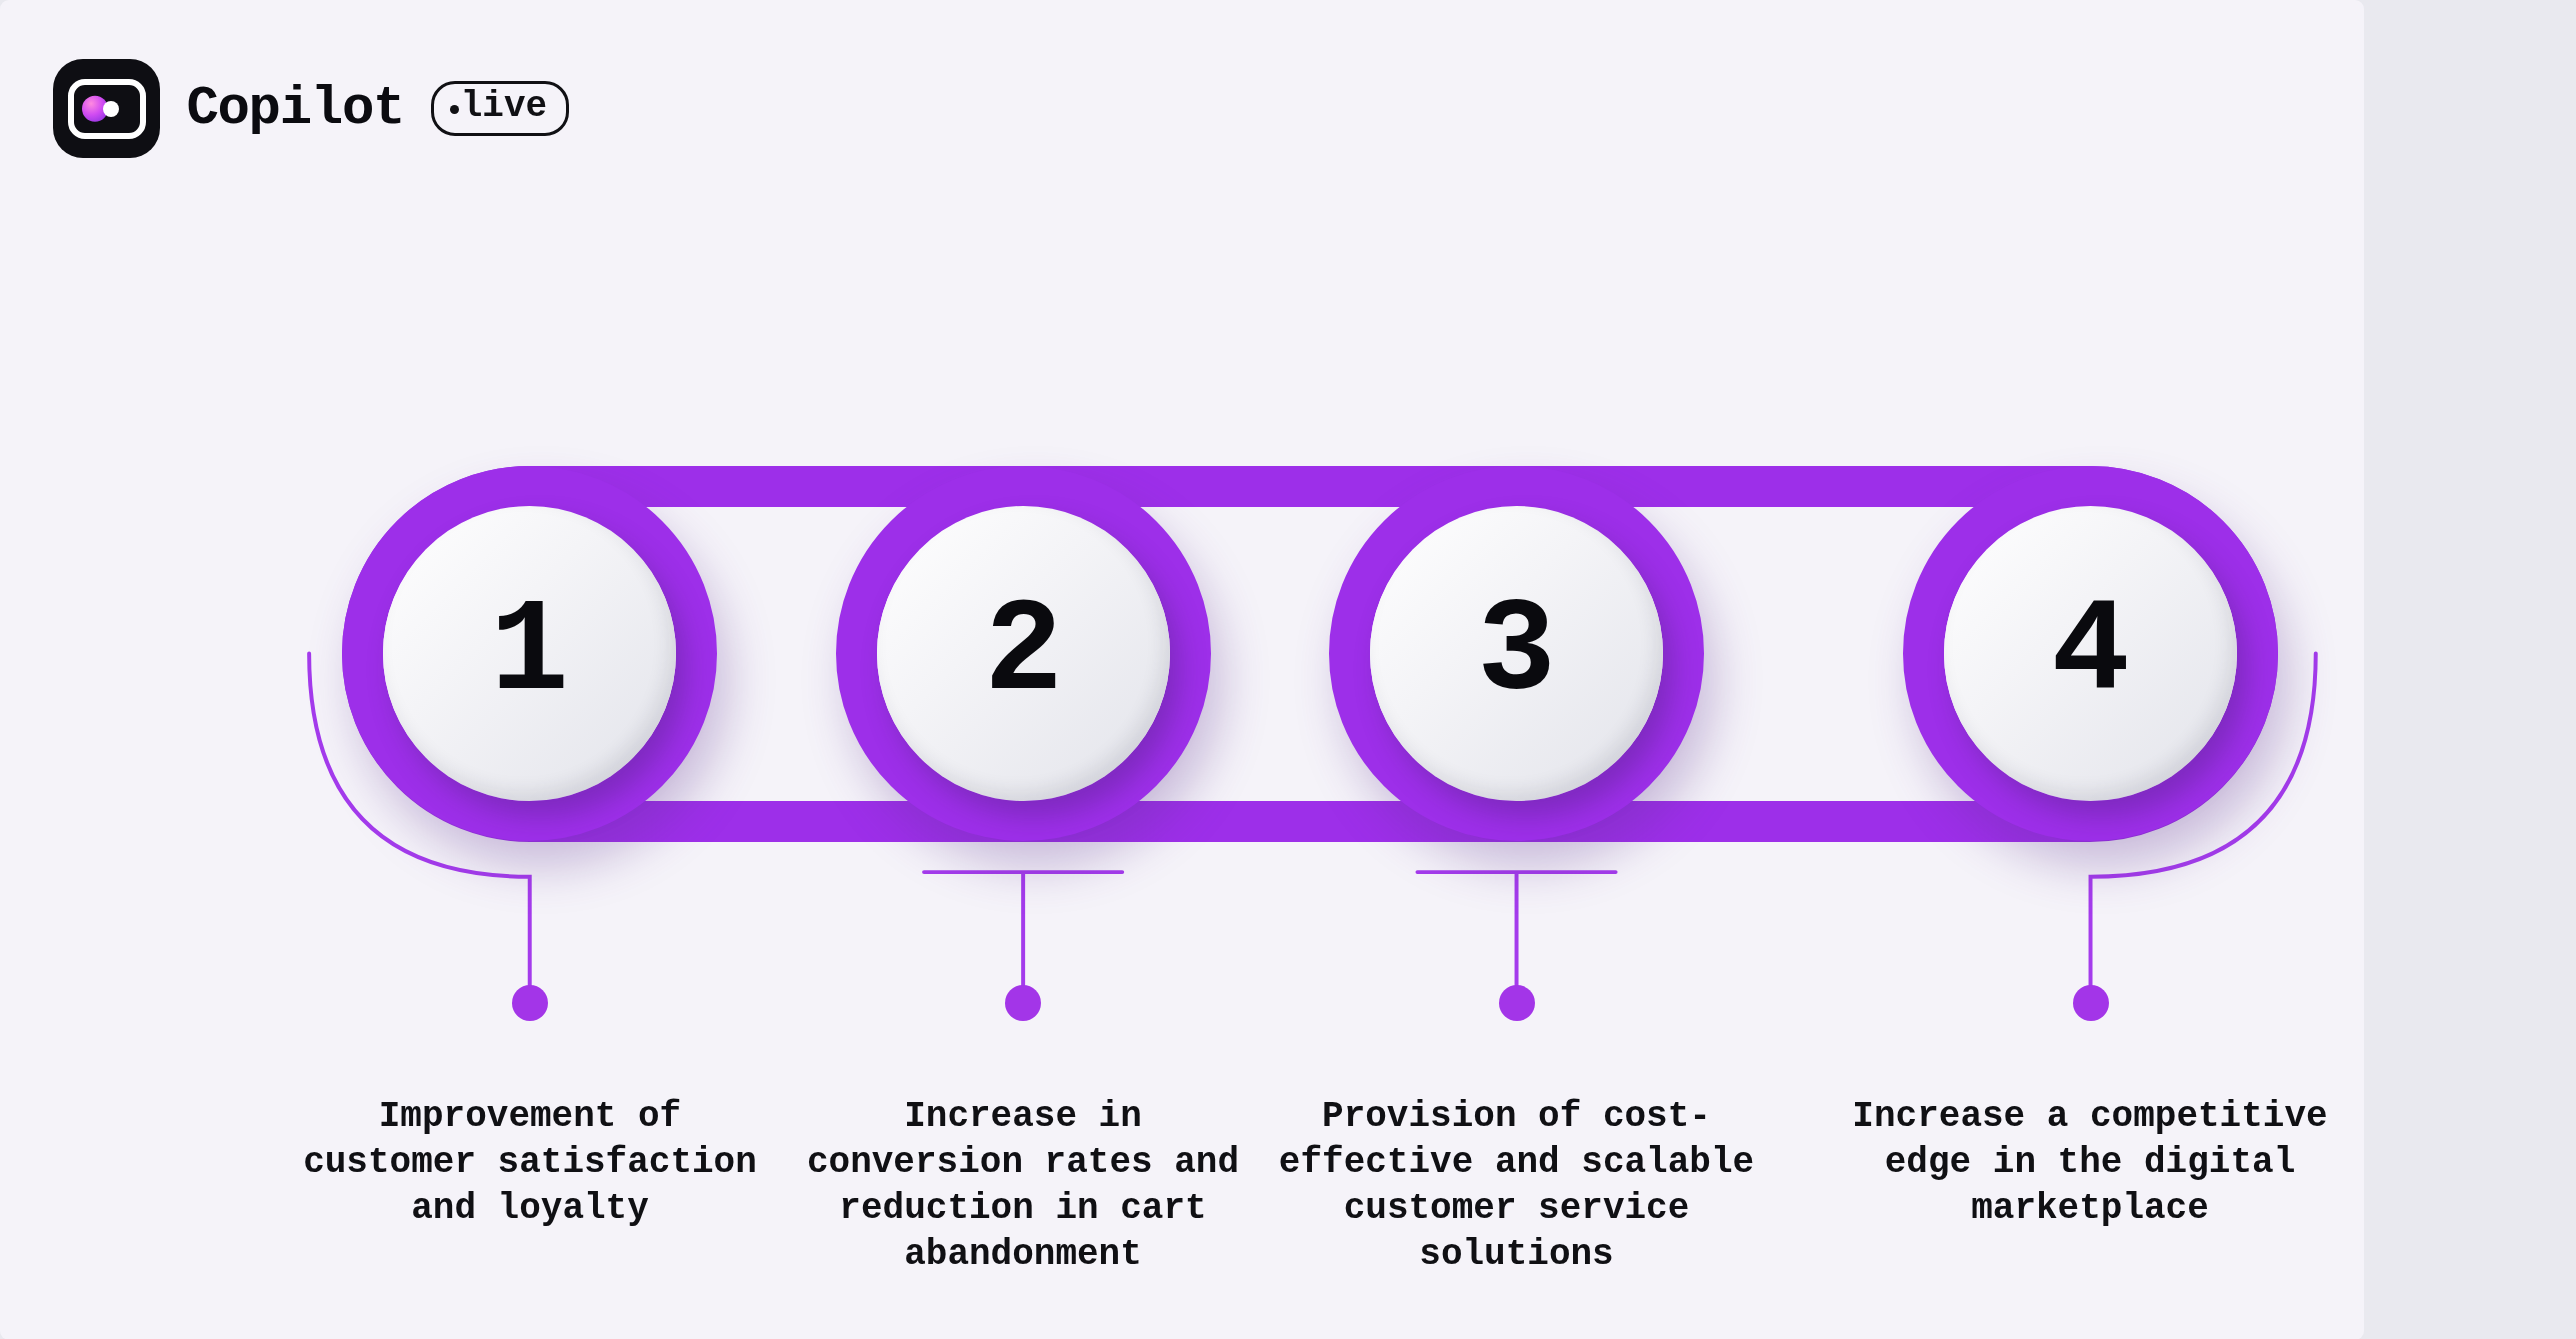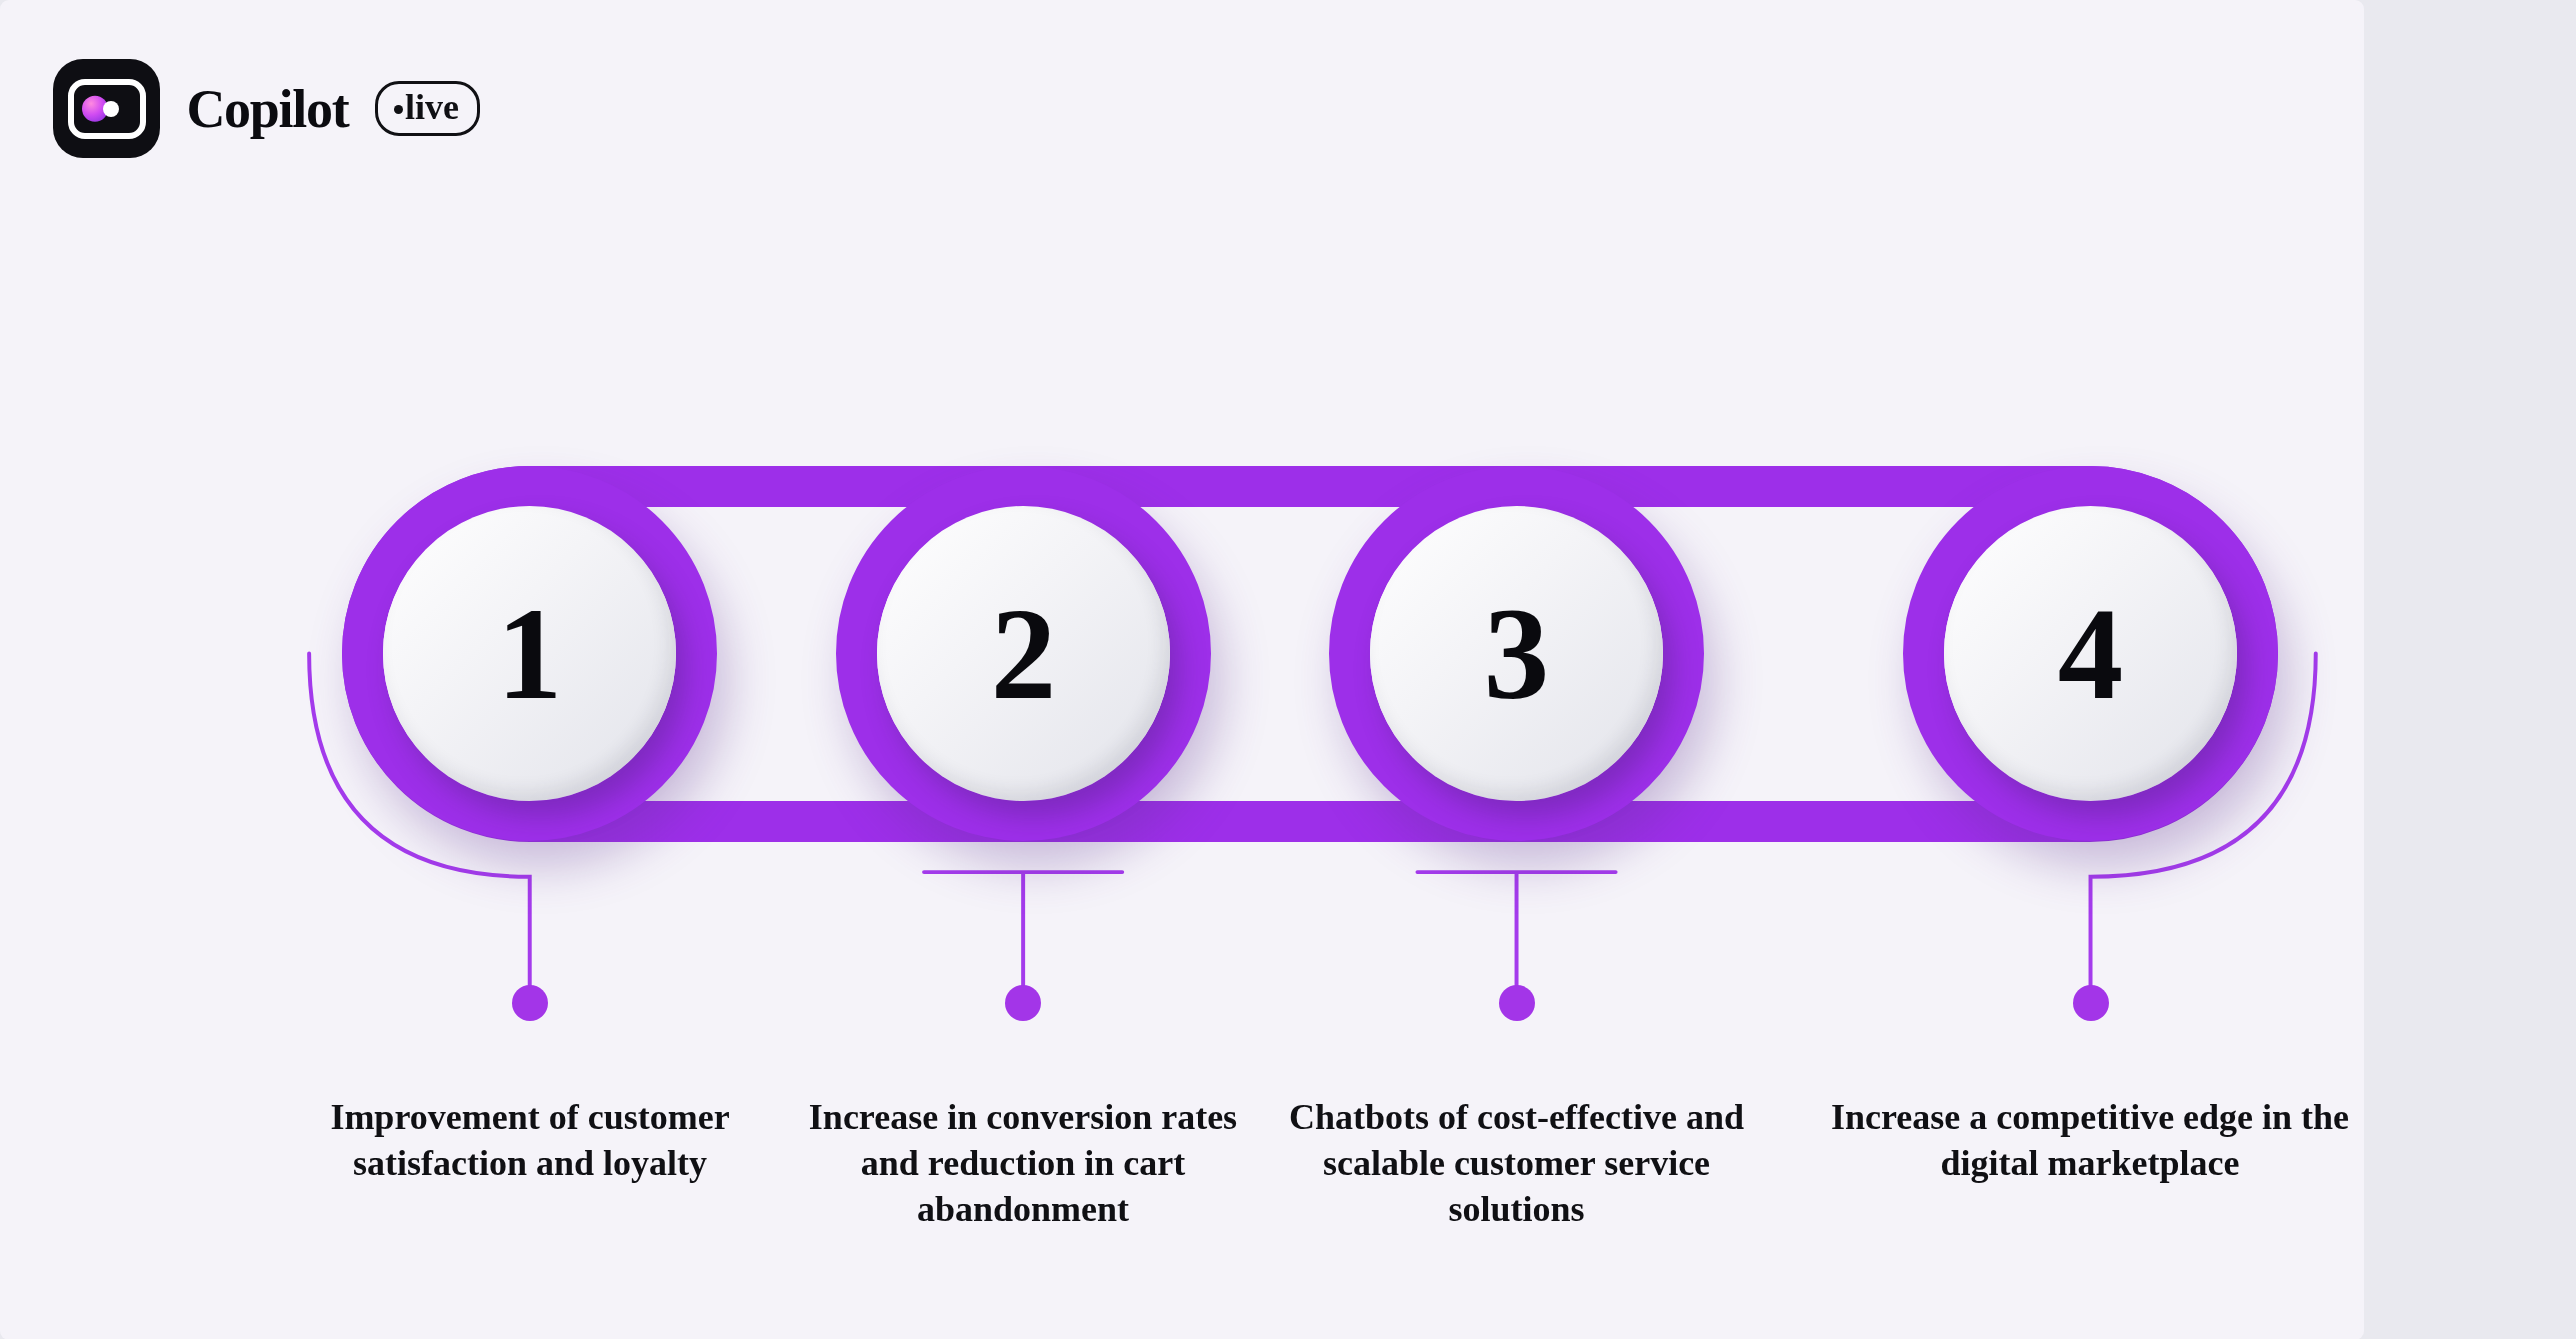--- a/index.html
+++ b/index.html
@@ -1,20 +1,20 @@
 <!DOCTYPE html>
 <html style="font-size:10.6px"><head>
 <meta charset="utf-8">
 <style>
   html,body{margin:0;padding:0;background:#e9e9ef;}
   .canvas{
     position:relative;
     width:2364px;height:1340px;
     background:#F5F3F9;
-    font-family:Liberation Serif, serif;
+    font-family:Liberation Mono, monospace;
     overflow:hidden;
     border-radius:9px;
   }
 
   
   .brand{position:absolute;left:53px;top:59px;display:flex;align-items:center;gap:26.4px;}
   .logo-mark{position:relative;width:107px;height:99px;background:#0E0E13;border-radius:30px;flex:0 0 auto;}
   .logo-frame{position:absolute;left:50%;top:50%;transform:translate(-50%,-50%);
     width:66px;height:48px;border:6px solid #ffffff;border-radius:17px;}
   .logo-dot-color{position:absolute;left:8px;top:50%;transform:translateY(-50%);
@@ -117,17 +117,17 @@
     </div>
   </div>
 
   <div class="dot s1"></div>
   <div class="dot s2"></div>
   <div class="dot s3"></div>
   <div class="dot s4"></div>
 
   <div class="label s1">Improvement of customer satisfaction and loyalty</div>
   <div class="label s2">Increase in conversion rates and reduction in cart abandonment</div>
-  <div class="label s3">Chatbots of cost-effective and scalable customer service solutions</div>
+  <div class="label s3">Provision of cost-effective and scalable customer service solutions</div>
   <div class="label s4">Increase a competitive edge in the digital marketplace</div>
 
 </div>
 
 
 </body></html>

